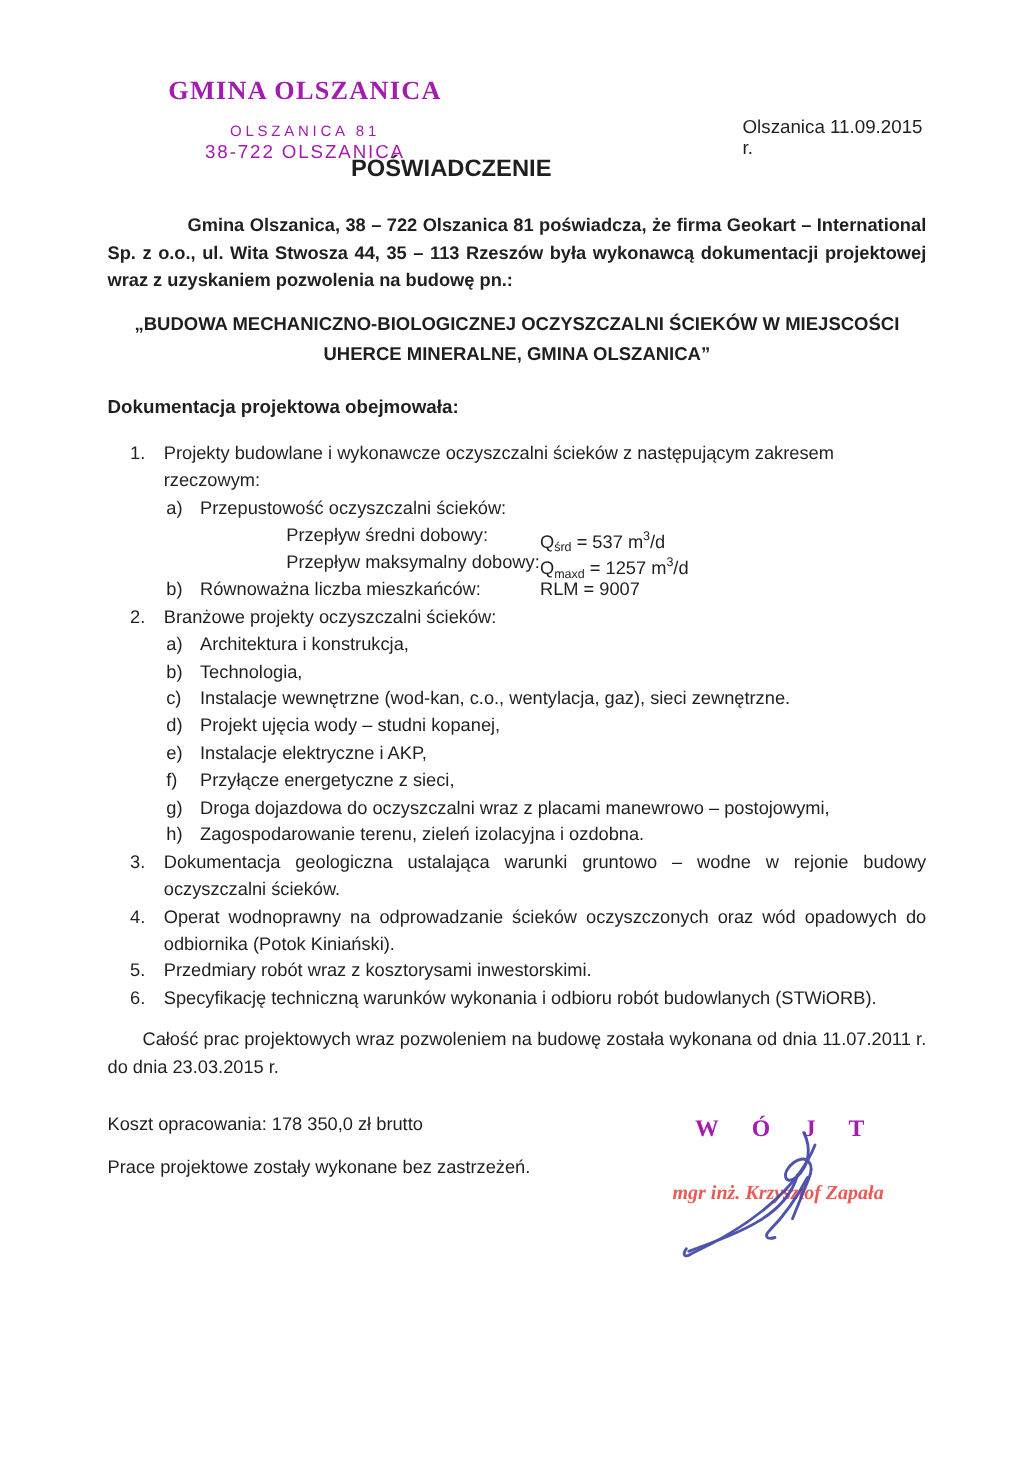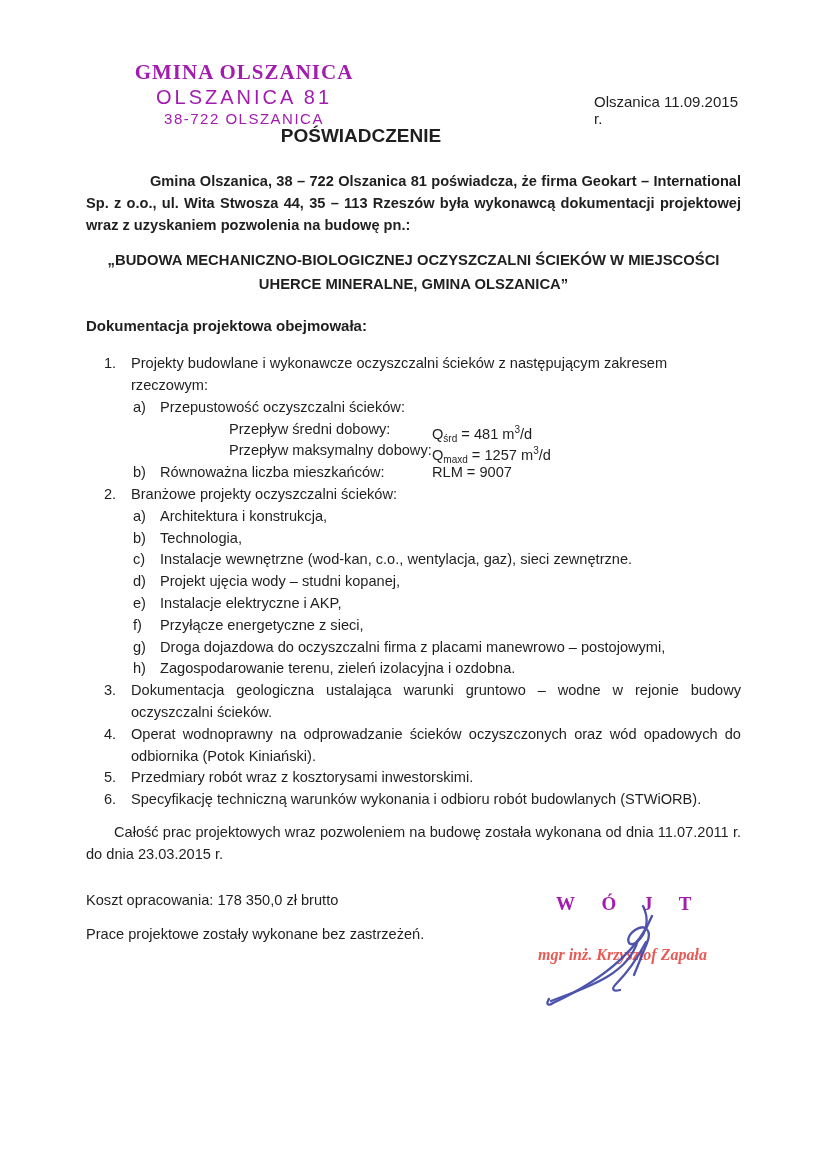--- a/index.html
+++ b/index.html
@@ -5,21 +5,21 @@
   html,body{margin:0;padding:0;}
   body{
     width:826px;height:1169px;background:#ffffff;position:relative;
     font-family:"Liberation Sans",sans-serif;color:#1f1f1f;overflow:hidden;
   }
   .stamp{
     position:absolute;left:116px;top:60px;width:256px;text-align:center;
     color:#a21caf;
   }
   .stamp-line1{font-family:"Liberation Serif",serif;font-weight:700;font-size:21px;letter-spacing:1px;}
-  .stamp-line2{font-size:20px;letter-spacing:3px;margin-top:1px;}
+  .stamp-line2{font-size:12px;letter-spacing:3px;margin-top:13px;}
   .stamp-line3{font-size:15px;letter-spacing:1.5px;margin-top:1px;}
   .date-line{position:absolute;top:93px;left:594px;width:150px;font-size:15px;}
   .doc-title{position:absolute;top:125px;left:0;width:722px;text-align:center;font-weight:700;font-size:19px;}
   .content{position:absolute;left:86px;top:171px;width:655px;font-size:14.6px;line-height:21.8px;}
   .intro{margin:0;text-indent:64px;text-align:justify;font-weight:bold;}
   .project-title{margin:13px 0 0 0;font-weight:700;text-align:center;line-height:23.5px;font-size:14.8px;}
   .section-heading{margin:19px 0 0 0;font-weight:700;font-size:15px;}
   .list{margin-top:16px;}
   .num-item{position:relative;padding-left:45px;}
   .num{position:absolute;left:18px;}
@@ -76,21 +76,21 @@
       <span>Projekty budowlane i wykonawcze oczyszczalni ścieków z następującym zakresem rzeczowym:</span>
     </div>
 
     <div class="sub-item">
       <span class="sub-letter">a)</span>
       <span>Przepustowość oczyszczalni ścieków:</span>
     </div>
 
     <div class="flow-row">
       <span>Przepływ średni dobowy:</span>
-      <span class="flow-value"><span>Q</span><span class="sub">śrd</span><span> = 481 m</span><span class="sup">3</span><span>/d</span></span>
+      <span class="flow-value"><span>Q</span><span class="sub">śrd</span><span> = 537 m</span><span class="sup">3</span><span>/d</span></span>
     </div>
 
     <div class="flow-row">
       <span>Przepływ maksymalny dobowy:</span>
       <span class="flow-value"><span>Q</span><span class="sub">maxd</span><span> = 1257 m</span><span class="sup">3</span><span>/d</span></span>
     </div>
 
     <div class="sub-item">
       <span class="sub-letter">b)</span>
       <span>Równoważna liczba mieszkańców:</span>
@@ -121,21 +121,21 @@
     <div class="sub-item">
       <span class="sub-letter">e)</span>
       <span>Instalacje elektryczne i AKP,</span>
     </div>
     <div class="sub-item">
       <span class="sub-letter">f)</span>
       <span>Przyłącze energetyczne z sieci,</span>
     </div>
     <div class="sub-item">
       <span class="sub-letter">g)</span>
-      <span>Droga dojazdowa do oczyszczalni firma z placami manewrowo – postojowymi,</span>
+      <span>Droga dojazdowa do oczyszczalni wraz z placami manewrowo – postojowymi,</span>
     </div>
     <div class="sub-item">
       <span class="sub-letter">h)</span>
       <span>Zagospodarowanie terenu, zieleń izolacyjna i ozdobna.</span>
     </div>
 
     <div class="num-item justify">
       <span class="num">3.</span>
       <span>Dokumentacja geologiczna ustalająca warunki gruntowo – wodne w rejonie budowy oczyszczalni ścieków.</span>
     </div>

